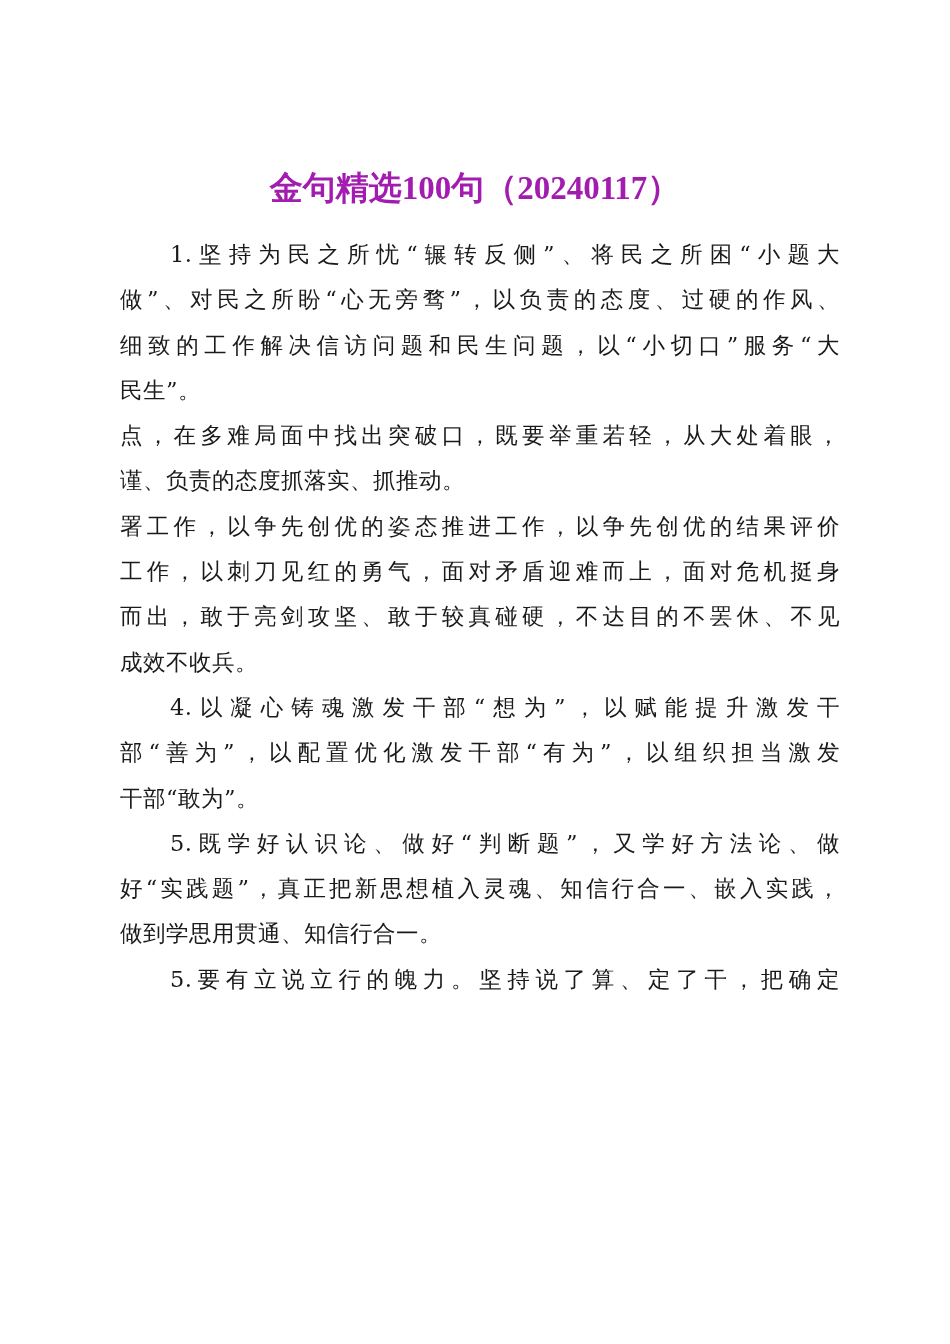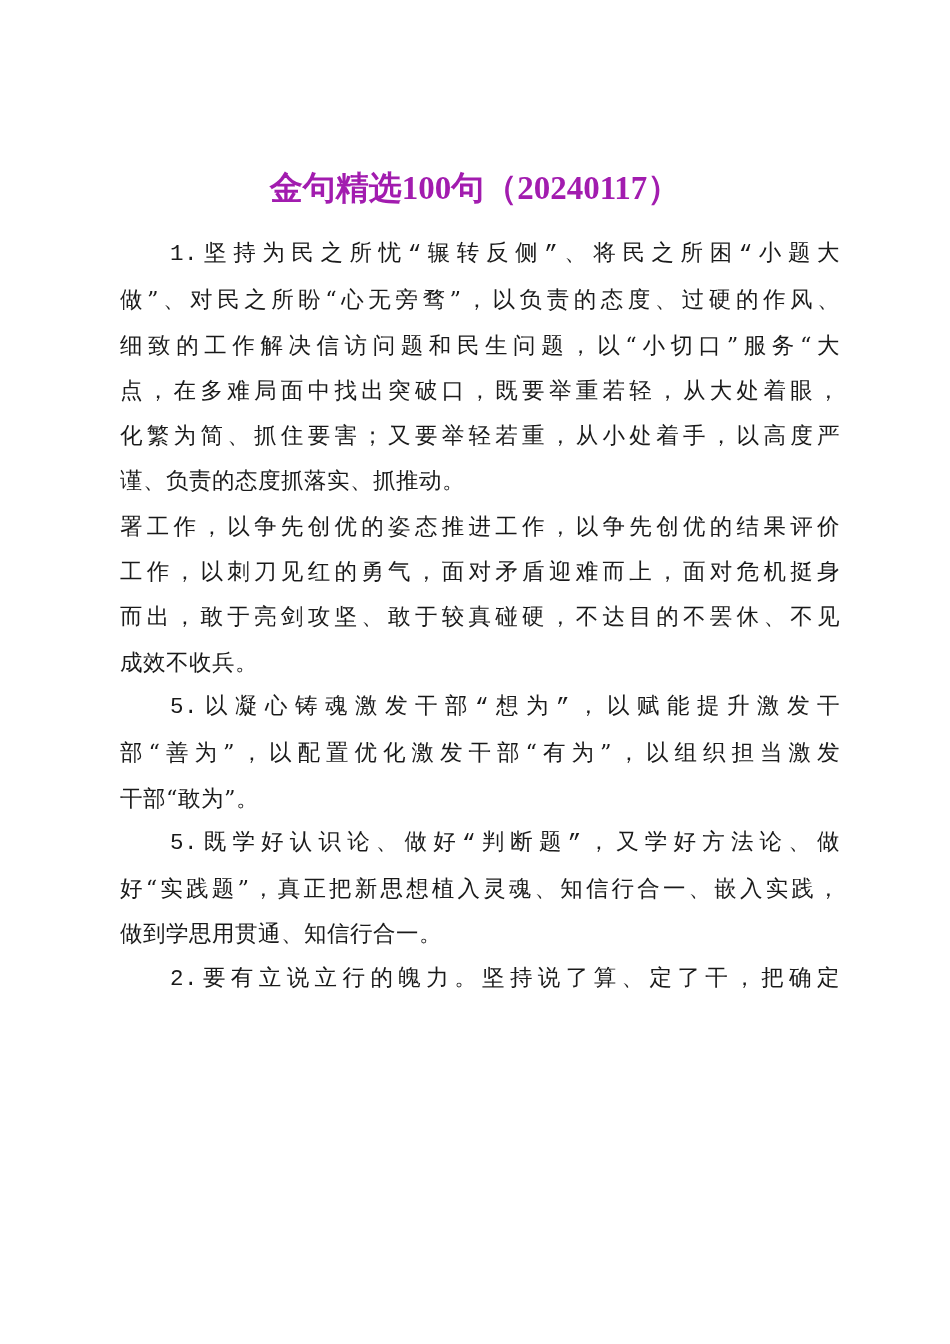--- a/index.html
+++ b/index.html
@@ -52,63 +52,62 @@
       line-height: 45.3px;
       font-size: 22.5px;
       white-space: nowrap;
       text-align: justify;
       text-align-last: justify;
       letter-spacing: 0.5px;
       color: #1a1a1a;
     }
     .line.first {
       padding-left: 50px;
-      font-family: Liberation Mono, monospace;
     }
     .line.last {
       text-align-last: left;
     }
   </style>
 </head>
 <body>
 
 <div class="page">
   <div class="title">金句精选100句（20240117）</div>
 
   <div class="body">
 
     <div class="para">
       <span class="line first">1.坚持为民之所忧“辗转反侧”、将民之所困“小题大</span>
       <span class="line">做”、对民之所盼“心无旁骛”，以负责的态度、过硬的作风、</span>
       <span class="line">细致的工作解决信访问题和民生问题，以“小切口”服务“大</span>
+      <span class="line last">民生”。</span>
     </div>
 
     <div class="para">
       <span class="line">点，在多难局面中找出突破口，既要举重若轻，从大处着眼，</span>
-      <span class="line">化繁为简、抓住要害；又要举轻若重，从小处着手，以高度严</span>
       <span class="line last">谨、负责的态度抓落实、抓推动。</span>
     </div>
 
     <div class="para">
       <span class="line">署工作，以争先创优的姿态推进工作，以争先创优的结果评价</span>
       <span class="line">工作，以刺刀见红的勇气，面对矛盾迎难而上，面对危机挺身</span>
       <span class="line">而出，敢于亮剑攻坚、敢于较真碰硬，不达目的不罢休、不见</span>
       <span class="line last">成效不收兵。</span>
     </div>
 
     <div class="para">
-      <span class="line first">5.以凝心铸魂激发干部“想为”，以赋能提升激发干</span>
+      <span class="line first">4.以凝心铸魂激发干部“想为”，以赋能提升激发干</span>
       <span class="line">部“善为”，以配置优化激发干部“有为”，以组织担当激发</span>
       <span class="line last">干部“敢为”。</span>
     </div>
 
     <div class="para">
       <span class="line first">5.既学好认识论、做好“判断题”，又学好方法论、做</span>
       <span class="line">好“实践题”，真正把新思想植入灵魂、知信行合一、嵌入实践，</span>
       <span class="line last">做到学思用贯通、知信行合一。</span>
     </div>
 
     <div class="para">
-      <span class="line first">2.要有立说立行的魄力。坚持说了算、定了干，把确定</span>
+      <span class="line first">5.要有立说立行的魄力。坚持说了算、定了干，把确定</span>
     </div>
 
   </div>
 </div>
 
 </body></html>

